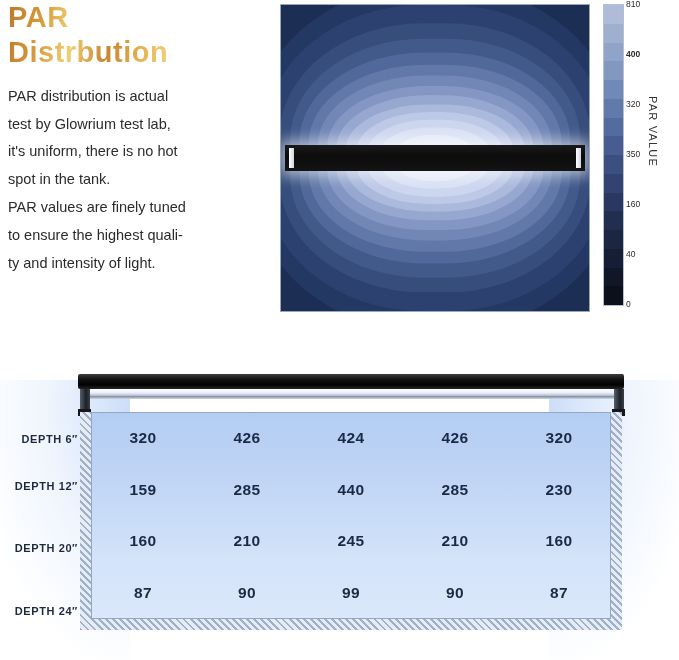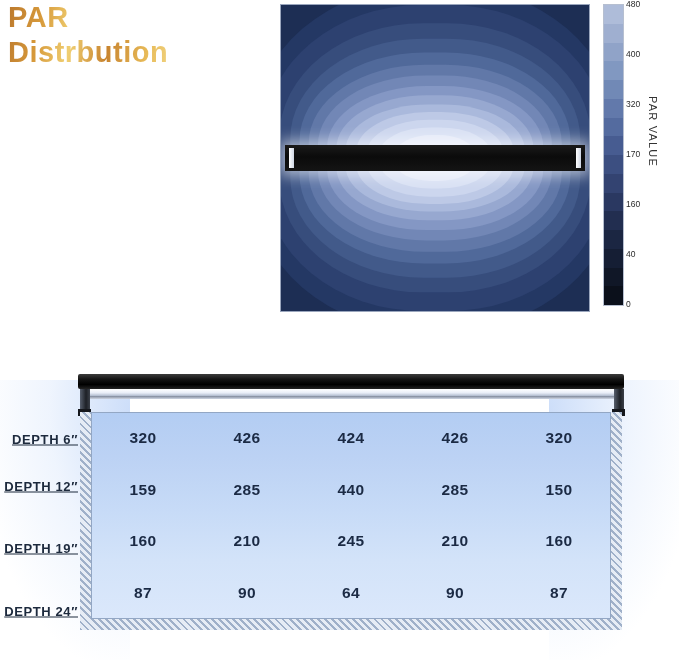--- a/index.html
+++ b/index.html
@@ -218,37 +218,43 @@
     font-size: 15.5px;
     font-weight: bold;
     color: #1b2a44;
     letter-spacing: 0.3px;
   }
 
   
   .depth-label {
     position: absolute;
     right: 601px;
-    font-size: 13px;
+    font-size: 11px;
     font-weight: bold;
     letter-spacing: 0.6px;
     color: #1d2a3d;
     white-space: nowrap;
     transform: translateY(-50%);
-    text-decoration: underline;
   }
 </style>
 </head>
 <body>
 
 <div id="top-section">
 
   <div id="text-col">
     <h1 id="page-title">PAR
 Distrbution</h1>
+    <p id="body-copy">PAR distribution is actual
+test by Glowrium test lab,
+it's uniform, there is no hot
+spot in the tank.
+PAR values are finely tuned
+to ensure the highest quali-
+ty and intensity of light.</p>
   </div>
 
   <div id="heatmap-panel">
     <div class="hm-band" style="width:300%;height:300%;background:#1d2e54;border-radius:0;"></div>
     <div class="hm-band" style="width:118%;height:112%;background:#243864;"></div>
     <div class="hm-band" style="width:110%;height:100%;background:#2d4170;"></div>
     <div class="hm-band" style="width:101%;height:88%;background:#374d7c;"></div>
     <div class="hm-band" style="width:94%;height:78%;background:#425a8a;"></div>
     <div class="hm-band" style="width:88%;height:69%;background:#50699a;"></div>
     <div class="hm-band" style="width:82%;height:61%;background:#6178a8;"></div>
@@ -280,24 +286,24 @@
         <div class="cb-seg" style="height: 6.25%; background: rgb(60, 79, 129);"></div>
         <div class="cb-seg" style="height: 6.25%; background: rgb(51, 67, 113);"></div>
         <div class="cb-seg" style="height: 6.25%; background: rgb(42, 56, 97);"></div>
         <div class="cb-seg" style="height: 6.25%; background: rgb(34, 46, 80);"></div>
         <div class="cb-seg" style="height: 6.25%; background: rgb(27, 38, 66);"></div>
         <div class="cb-seg" style="height: 6.25%; background: rgb(21, 30, 52);"></div>
         <div class="cb-seg" style="height: 6.25%; background: rgb(16, 23, 39);"></div>
         <div class="cb-seg" style="height: 6.25%; background: rgb(11, 16, 27);"></div>
       </div>
     <div id="colorbar-ticks">
-        <div class="cb-tick" style="top: 0%;">480</div>
-        <div class="cb-tick" style="top: 16.6667%;">400</div>
+        <div class="cb-tick" style="top: 0%;">810</div>
+        <div class="cb-tick" style="top: 16.6667%; font-weight: bold;">400</div>
         <div class="cb-tick" style="top: 33.3333%;">320</div>
-        <div class="cb-tick" style="top: 50%;">170</div>
+        <div class="cb-tick" style="top: 50%;">350</div>
         <div class="cb-tick" style="top: 66.6667%;">160</div>
         <div class="cb-tick" style="top: 83.3333%;">40</div>
         <div class="cb-tick" style="top: 100%;">0</div>
       </div>
     <div id="colorbar-title">PAR VALUE</div>
   </div>
 </div>
 
 <div id="tank-section">
 
@@ -317,30 +323,30 @@
     <div id="value-grid">
         <div class="par-cell">320</div>
         <div class="par-cell">426</div>
         <div class="par-cell">424</div>
         <div class="par-cell">426</div>
         <div class="par-cell">320</div>
         <div class="par-cell">159</div>
         <div class="par-cell">285</div>
         <div class="par-cell">440</div>
         <div class="par-cell">285</div>
-        <div class="par-cell">150</div>
+        <div class="par-cell">230</div>
         <div class="par-cell">160</div>
         <div class="par-cell">210</div>
         <div class="par-cell">245</div>
         <div class="par-cell">210</div>
         <div class="par-cell">160</div>
         <div class="par-cell">87</div>
         <div class="par-cell">90</div>
-        <div class="par-cell">64</div>
+        <div class="par-cell">99</div>
         <div class="par-cell">90</div>
         <div class="par-cell">87</div>
       </div>
   </div>
 <div class="depth-label" style="top: 109.25px;">DEPTH 6″</div>
     <div class="depth-label" style="top: 156px;">DEPTH 12″</div>
-    <div class="depth-label" style="top: 218.25px;">DEPTH 19″</div>
+    <div class="depth-label" style="top: 218.25px;">DEPTH 20″</div>
     <div class="depth-label" style="top: 281px;">DEPTH 24″</div>
   </div>
 
 </body></html>

